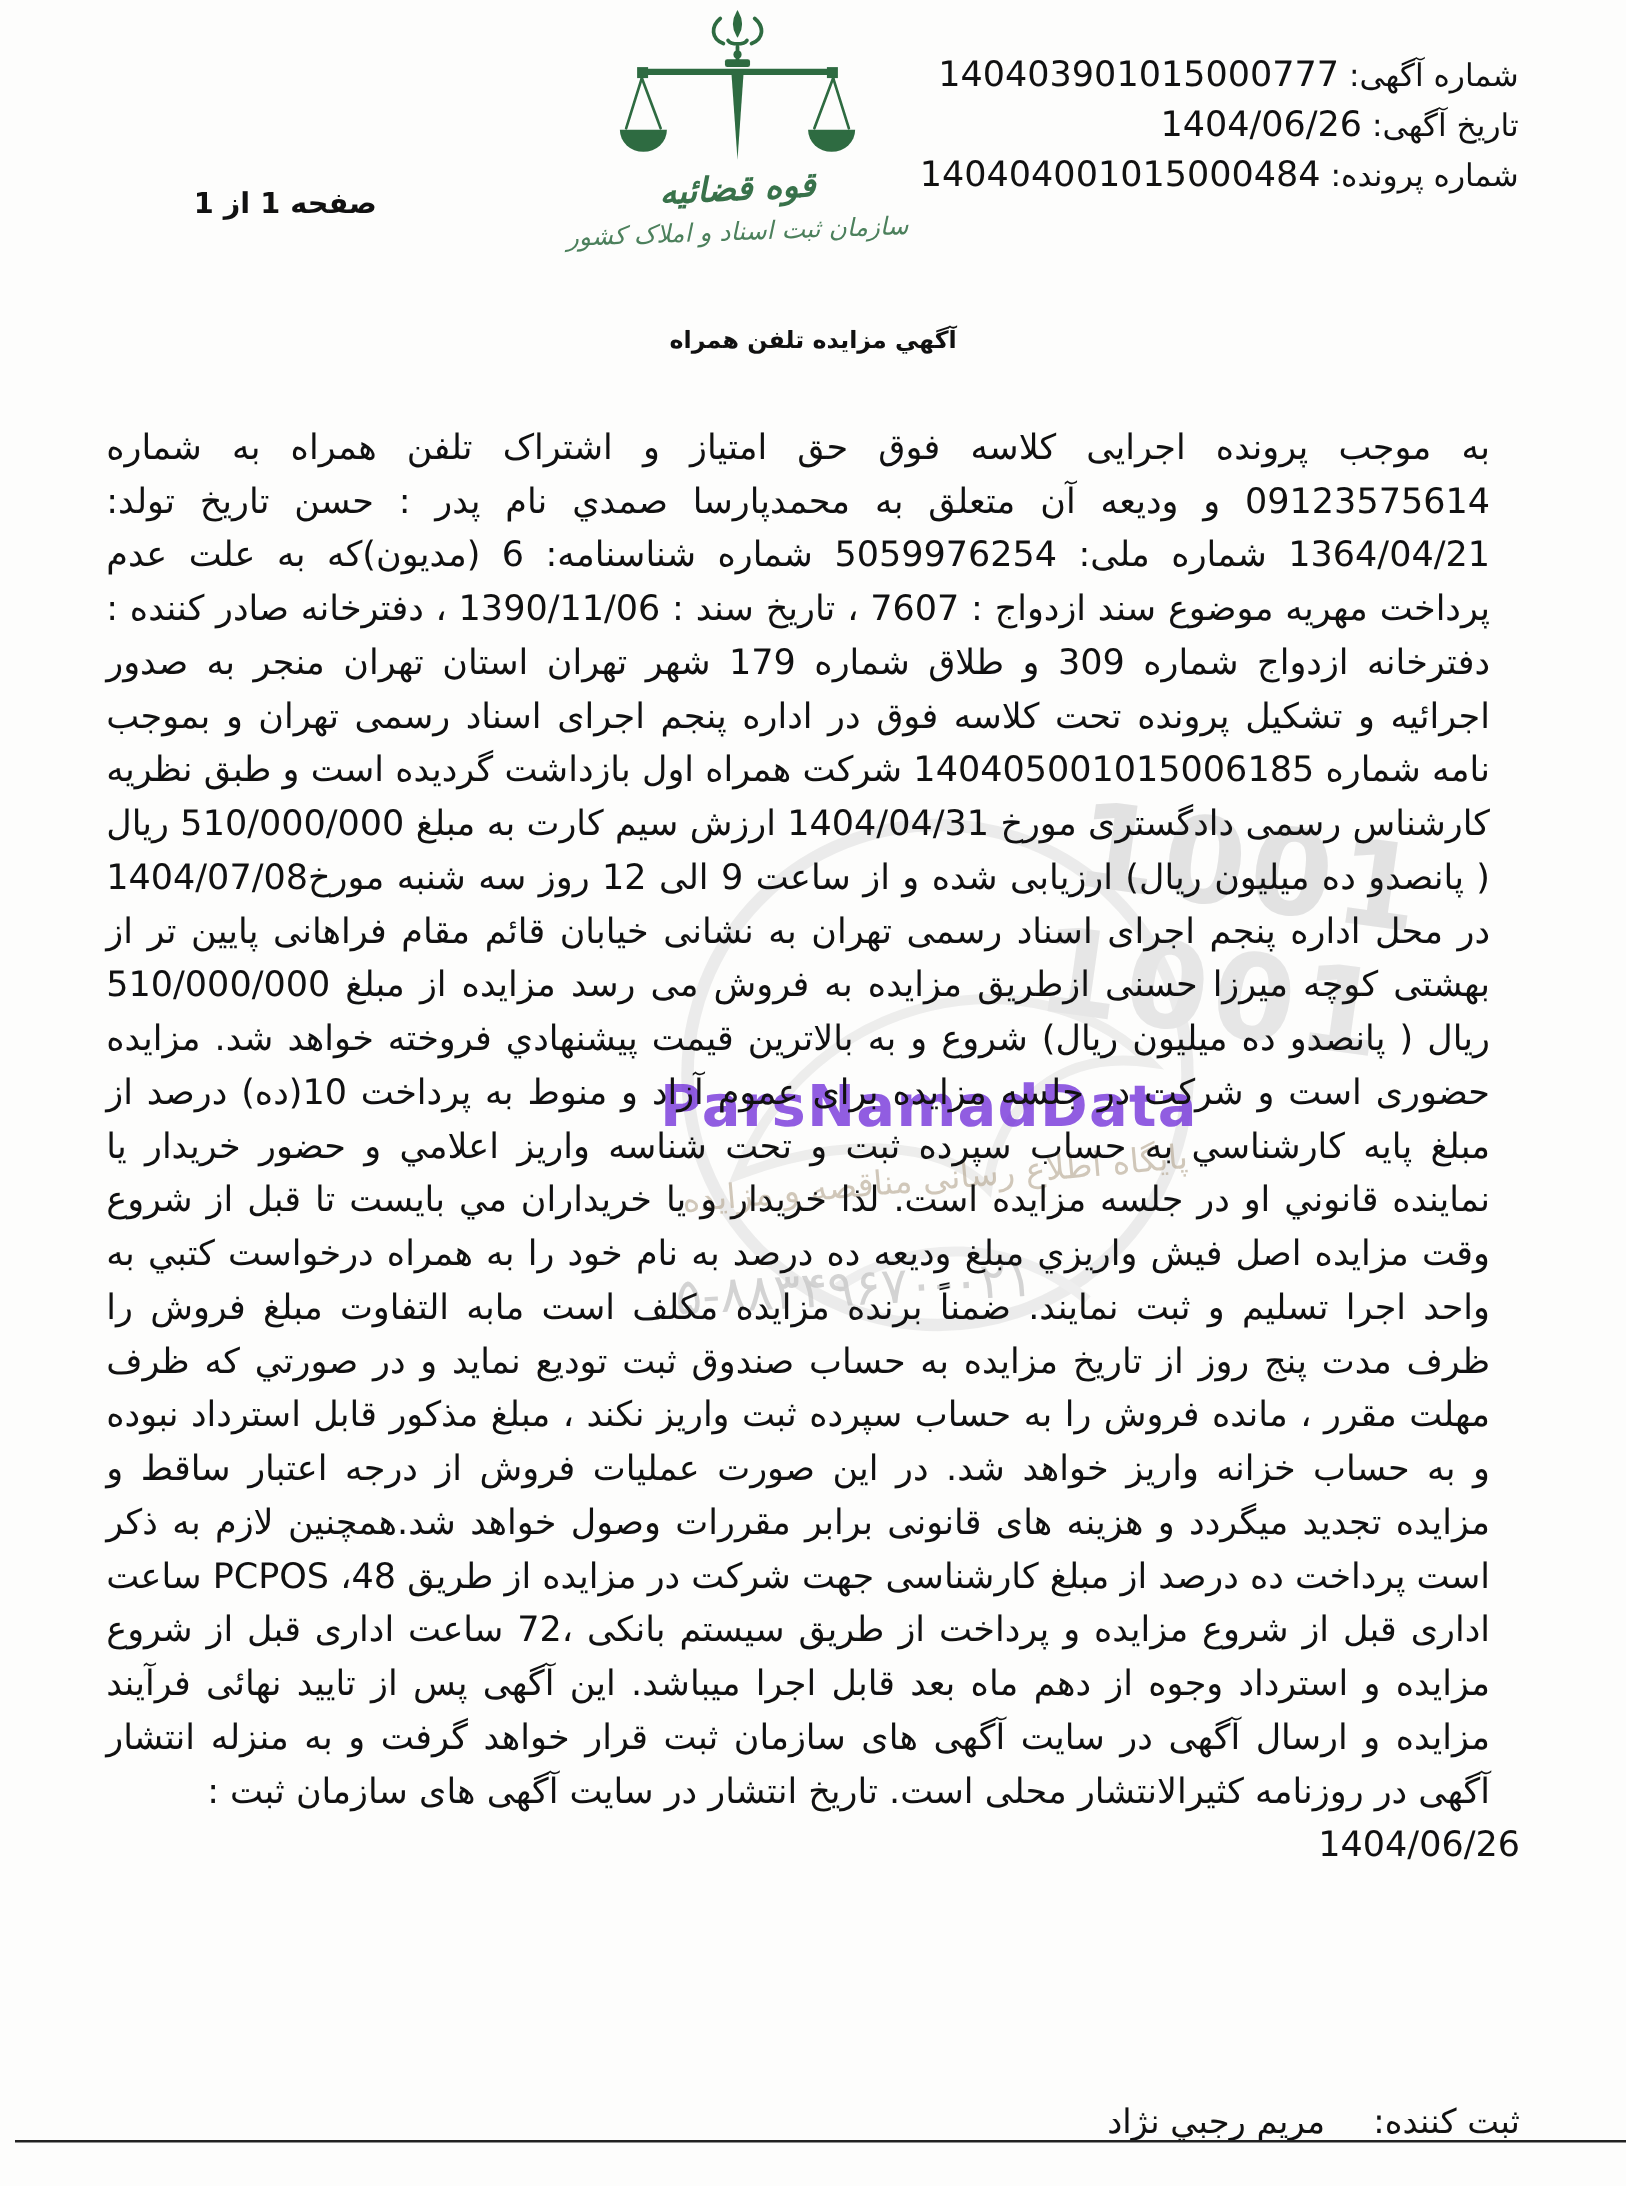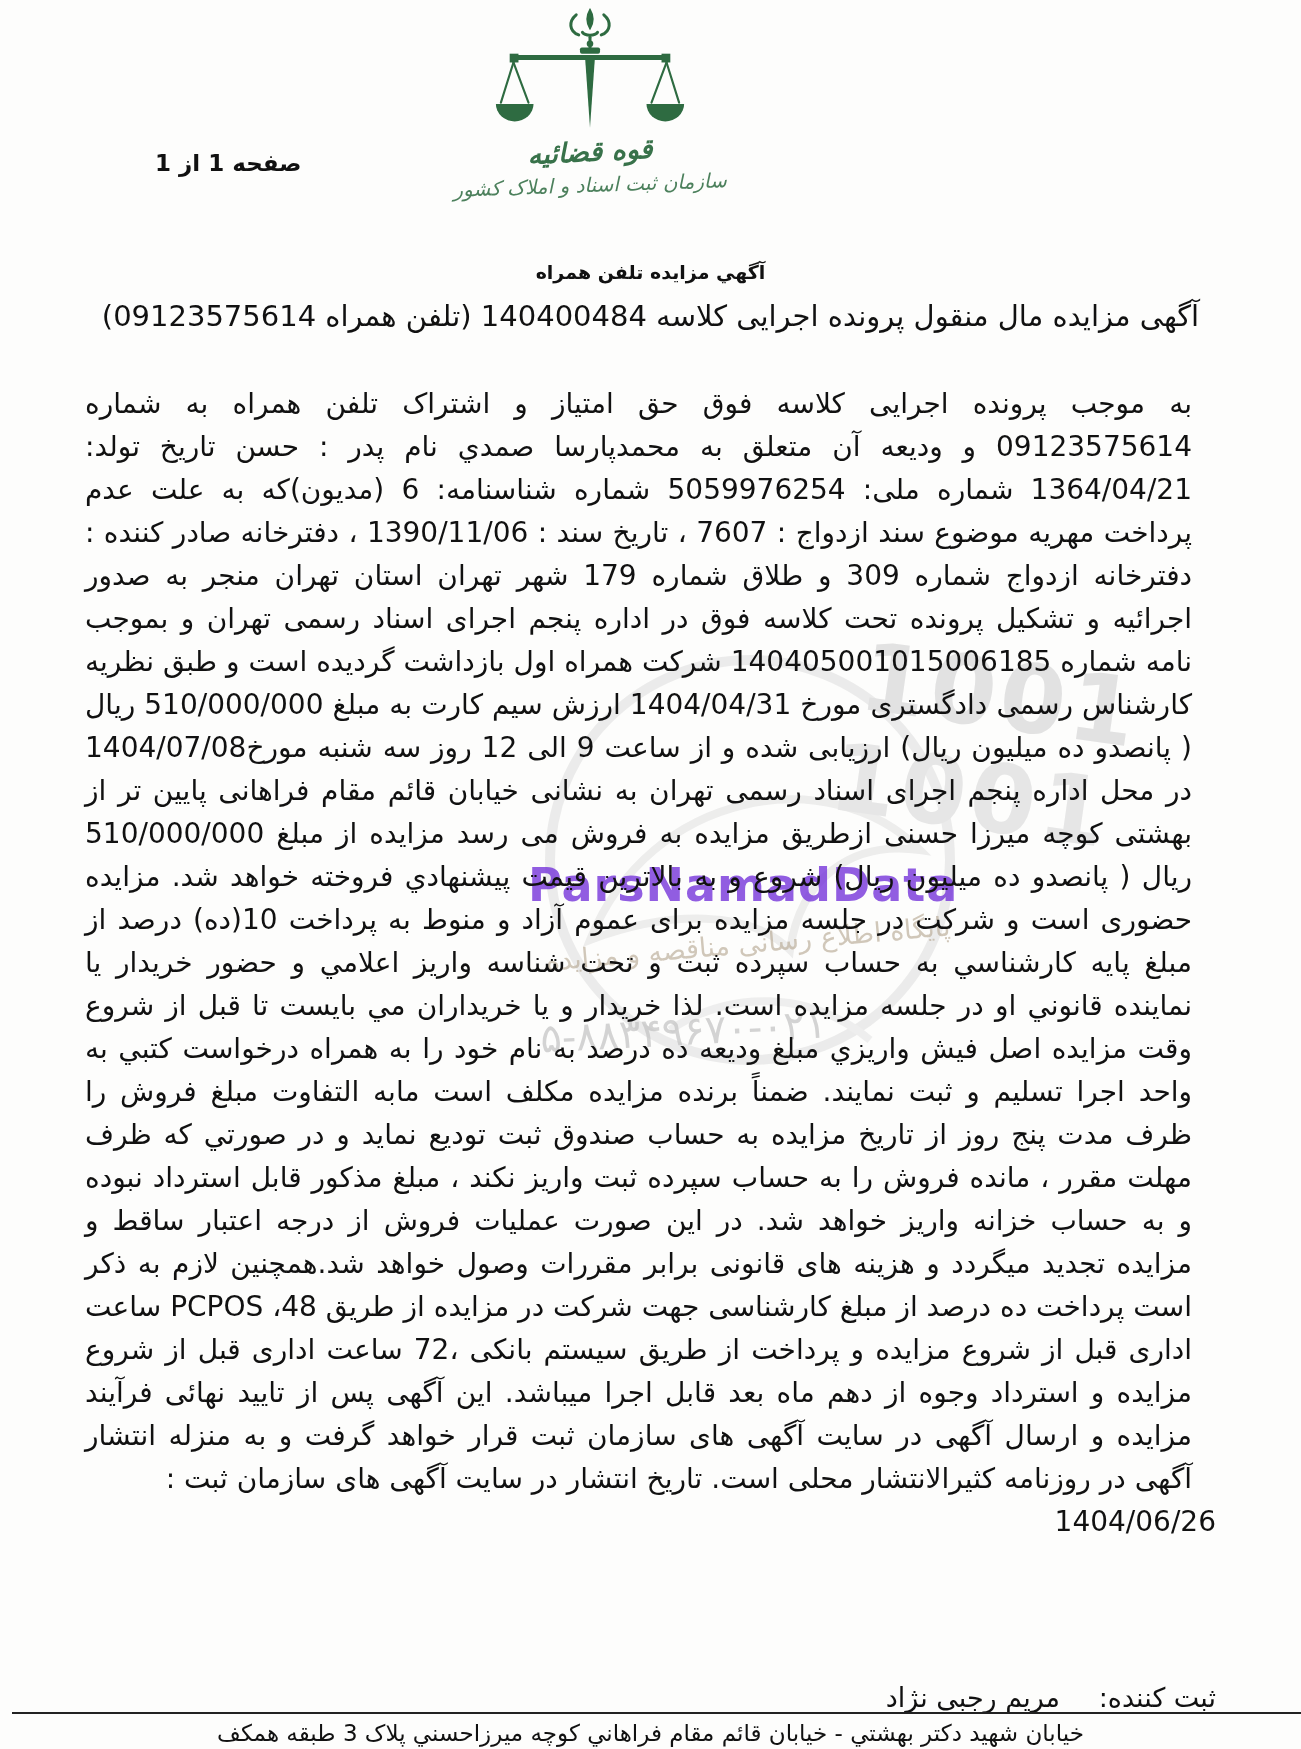--- a/index.html
+++ b/index.html
@@ -91,20 +91,34 @@
       <path d="M120 330 C180 180 360 150 450 240 C380 230 330 270 320 340 C280 300 200 300 120 330 Z" stroke="#e0e0e0" stroke-width="8" fill="none"></path>
       <path d="M200 420 C260 380 340 380 400 430" stroke="#e3e3e3" stroke-width="8" fill="none"></path>
     </svg>
   </div>
   <div class="wm wm-number">1001</div>
   <div class="wm wm-number2">1001</div>
   <div class="wm wm-brand">ParsNamadData</div>
   <div class="wm wm-tagline">پایگاه اطلاع رسانی مناقصه و مزایده</div>
   <div class="wm wm-phone">۵-۸۸۳۴۹۶۷۰-۰۲۱</div>
 
+  <div class="header-meta">
+    <div class="meta-row">
+      <span class="meta-label">شماره آگهی:</span>
+      <span class="meta-value">140403901015000777</span>
+    </div>
+    <div class="meta-row">
+      <span class="meta-label">تاریخ آگهی:</span>
+      <span class="meta-value">1404/06/26</span>
+    </div>
+    <div class="meta-row">
+      <span class="meta-label">شماره پرونده:</span>
+      <span class="meta-value">140404001015000484</span>
+    </div>
+  </div>
 
   <div class="page-indicator">صفحه 1 از 1</div>
 
   <div class="logo">
     <svg width="190" height="128" viewBox="0 0 150 102">
       <g stroke="#2e6b41" fill="none" stroke-width="2.4" stroke-linecap="round">
 
         <path d="M75 3 C72 8 72 13 75 18 C78 13 78 8 75 3 Z" fill="#2e6b41" stroke-width="1.4"></path>
         <path d="M64 7 C58 12 58 20 66 23"></path>
         <path d="M86 7 C92 12 92 20 84 23"></path>
@@ -127,25 +141,23 @@
         <line x1="136" y1="45" x2="124" y2="77" stroke-width="1.7"></line>
         <line x1="136" y1="45" x2="146" y2="77" stroke-width="1.7"></line>
         <path d="M120 78 A15 14 0 0 0 150 78 Z" fill="#2e6b41" stroke="none"></path>
       </g>
     </svg>
     <div class="logo-cal1">قوه قضائیه</div>
     <div class="logo-cal2">سازمان ثبت اسناد و املاک کشور</div>
   </div>
 
   <div class="title">آگهي مزايده تلفن همراه</div>
-  <div class="subtitle">آگهی مزایده مال منقول پرونده اجرایی کلاسه 140400484 (تلفن همراه 09123575614)</div>
 
   <div class="body-text">به موجب پرونده اجرایی کلاسه فوق حق امتیاز و اشتراک تلفن همراه به شماره 09123575614 و ودیعه آن متعلق به محمدپارسا صمدي نام پدر : حسن تاریخ تولد: 1364/04/21 شماره ملی: 5059976254 شماره شناسنامه: 6 (مدیون)که به علت عدم پرداخت مهریه موضوع سند ازدواج : 7607 ، تاریخ سند : 1390/11/06 ، دفترخانه صادر کننده : دفترخانه ازدواج شماره 309 و طلاق شماره 179 شهر تهران استان تهران منجر به صدور اجرائیه و تشکیل پرونده تحت کلاسه فوق در اداره پنجم اجرای اسناد رسمی تهران و بموجب نامه شماره 140405001015006185 شرکت همراه اول بازداشت گردیده است و طبق نظریه کارشناس رسمی دادگستری مورخ 1404/04/31 ارزش سیم کارت به مبلغ 510/000/000 ریال ( پانصدو ده میلیون ریال) ارزیابی شده و از ساعت 9 الی 12 روز سه شنبه مورخ1404/07/08 در محل اداره پنجم اجرای اسناد رسمی تهران به نشانی خیابان قائم مقام فراهانی پایین تر از بهشتی کوچه میرزا حسنی ازطریق مزایده به فروش می رسد مزایده از مبلغ 510/000/000 ریال ( پانصدو ده میلیون ریال) شروع و به بالاترین قیمت پیشنهادي فروخته خواهد شد. مزایده حضوری است و شرکت در جلسه مزایده برای عموم آزاد و منوط به پرداخت 10(ده) درصد از مبلغ پایه کارشناسي به حساب سپرده ثبت و تحت شناسه واریز اعلامي و حضور خریدار یا نماینده قانوني او در جلسه مزایده است. لذا خریدار و یا خریداران مي بایست تا قبل از شروع وقت مزایده اصل فیش واریزي مبلغ ودیعه ده درصد به نام خود را به همراه درخواست کتبي به واحد اجرا تسلیم و ثبت نمایند. ضمناً برنده مزایده مکلف است مابه التفاوت مبلغ فروش را ظرف مدت پنج روز از تاریخ مزایده به حساب صندوق ثبت تودیع نماید و در صورتي که ظرف مهلت مقرر ، مانده فروش را به حساب سپرده ثبت واریز نکند ، مبلغ مذکور قابل استرداد نبوده و به حساب خزانه واریز خواهد شد. در این صورت عملیات فروش از درجه اعتبار ساقط و مزایده تجدید میگردد و هزینه های قانونی برابر مقررات وصول خواهد شد.همچنین لازم به ذکر است پرداخت ده درصد از مبلغ کارشناسی جهت شرکت در مزایده از طریق PCPOS ،48 ساعت اداری قبل از شروع مزایده و پرداخت از طریق سیستم بانکی ،72 ساعت اداری قبل از شروع مزایده و استرداد وجوه از دهم ماه بعد قابل اجرا میباشد. این آگهی پس از تایید نهائی فرآیند مزایده و ارسال آگهی در سایت آگهی های سازمان ثبت قرار خواهد گرفت و به منزله انتشار آگهی در روزنامه کثیرالانتشار محلی است. تاریخ انتشار در سایت آگهی های سازمان ثبت :</div>
   <div class="publish-date">1404/06/26</div>
 
   <div class="registrar">
     <span class="reg-label">ثبت کننده:</span>
     <span class="reg-name">مریم رجبي نژاد</span>
   </div>
   <hr class="footer-rule">
-  <div class="address">خیابان شهید دکتر بهشتي - خیابان قائم مقام فراهاني  کوچه میرزاحسني پلاک 3 طبقه همکف</div>
 
 </div>
 
 </body></html>

